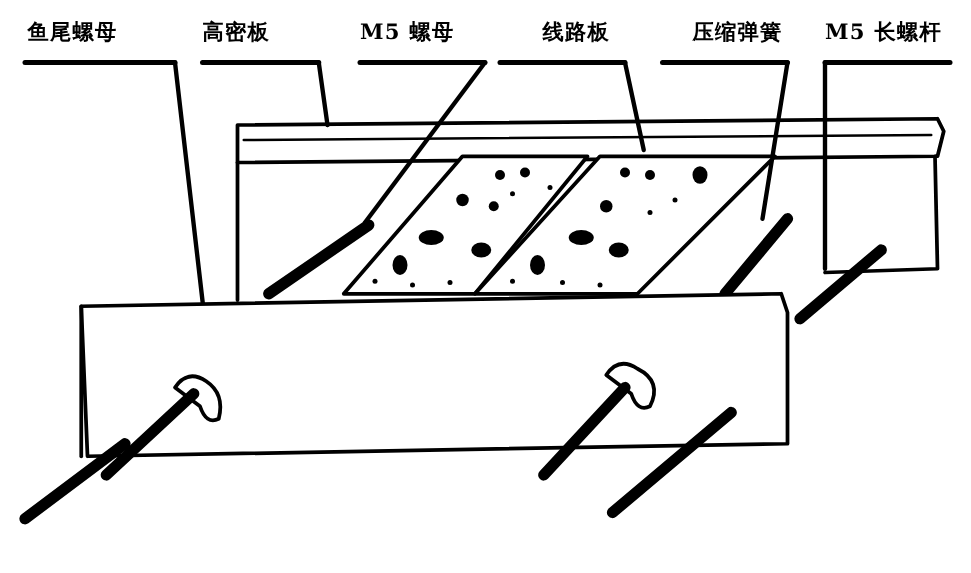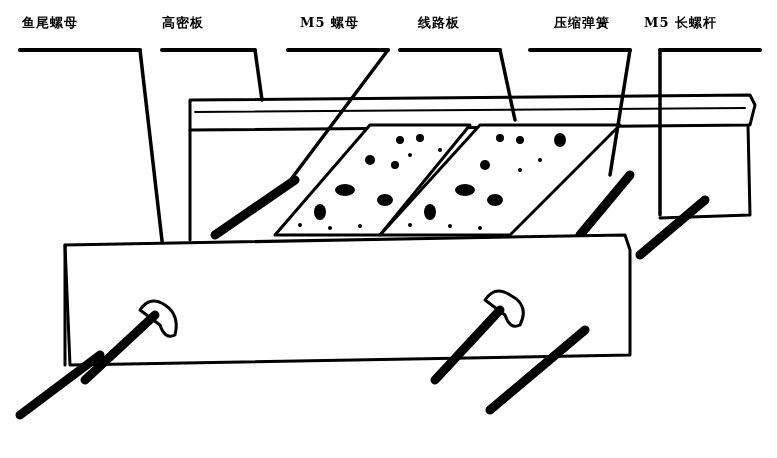--- a/index.html
+++ b/index.html
@@ -1,29 +1,29 @@
 <!DOCTYPE html>
 <html><head>
 <meta charset="utf-8">
 <style>
   html, body { margin:0; padding:0; background:#ffffff; }
   body { width:777px; height:458px; position:relative; overflow:hidden;
          font-family:"DejaVu Serif", serif; }
-  .label { position:absolute; top:14px; font-size:13px; font-weight:bold; color:#000; white-space:nowrap; letter-spacing:1px; }
+  .label { position:absolute; top:14px; font-size:17px; font-weight:bold; color:#000; white-space:nowrap; letter-spacing:1px; }
   svg.art { position:absolute; left:0; top:0; }
 </style>
 </head>
 <body>
 
 <div class="label" style="left:22px">鱼尾螺母</div>
 <div class="label" style="left:162px">高密板</div>
-<div class="label" style="left:300px">M5 螺母</div>
-<div class="label" style="left:418px">线路板</div>
+<div class="label" style="left:288px">M5 螺母</div>
+<div class="label" style="left:434px">线路板</div>
 <div class="label" style="left:554px">压缩弹簧</div>
-<div class="label" style="left:644px">M5 长螺杆</div>
+<div class="label" style="left:660px">M5 长螺杆</div>
 
 <svg class="art" width="777" height="458" viewBox="0 0 777 458" fill="none" stroke="#000" stroke-width="3" stroke-linecap="round" stroke-linejoin="round">
 
   <g stroke-width="4">
     <line x1="20" y1="50" x2="140" y2="50"></line>
     <line x1="162" y1="50" x2="255" y2="50"></line>
     <line x1="288" y1="50" x2="388" y2="50"></line>
     <line x1="400" y1="50" x2="500" y2="50"></line>
     <line x1="530" y1="50" x2="630" y2="50"></line>
     <line x1="660" y1="50" x2="760" y2="50"></line>

